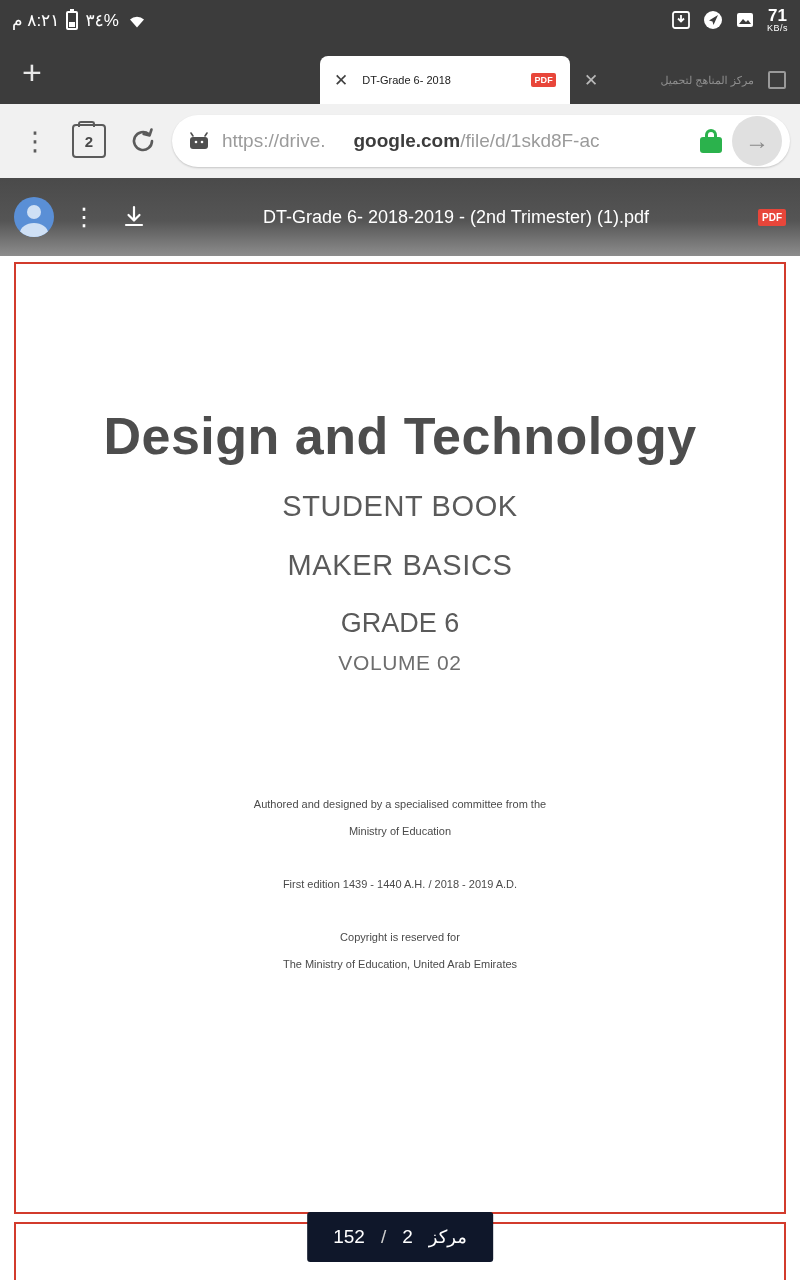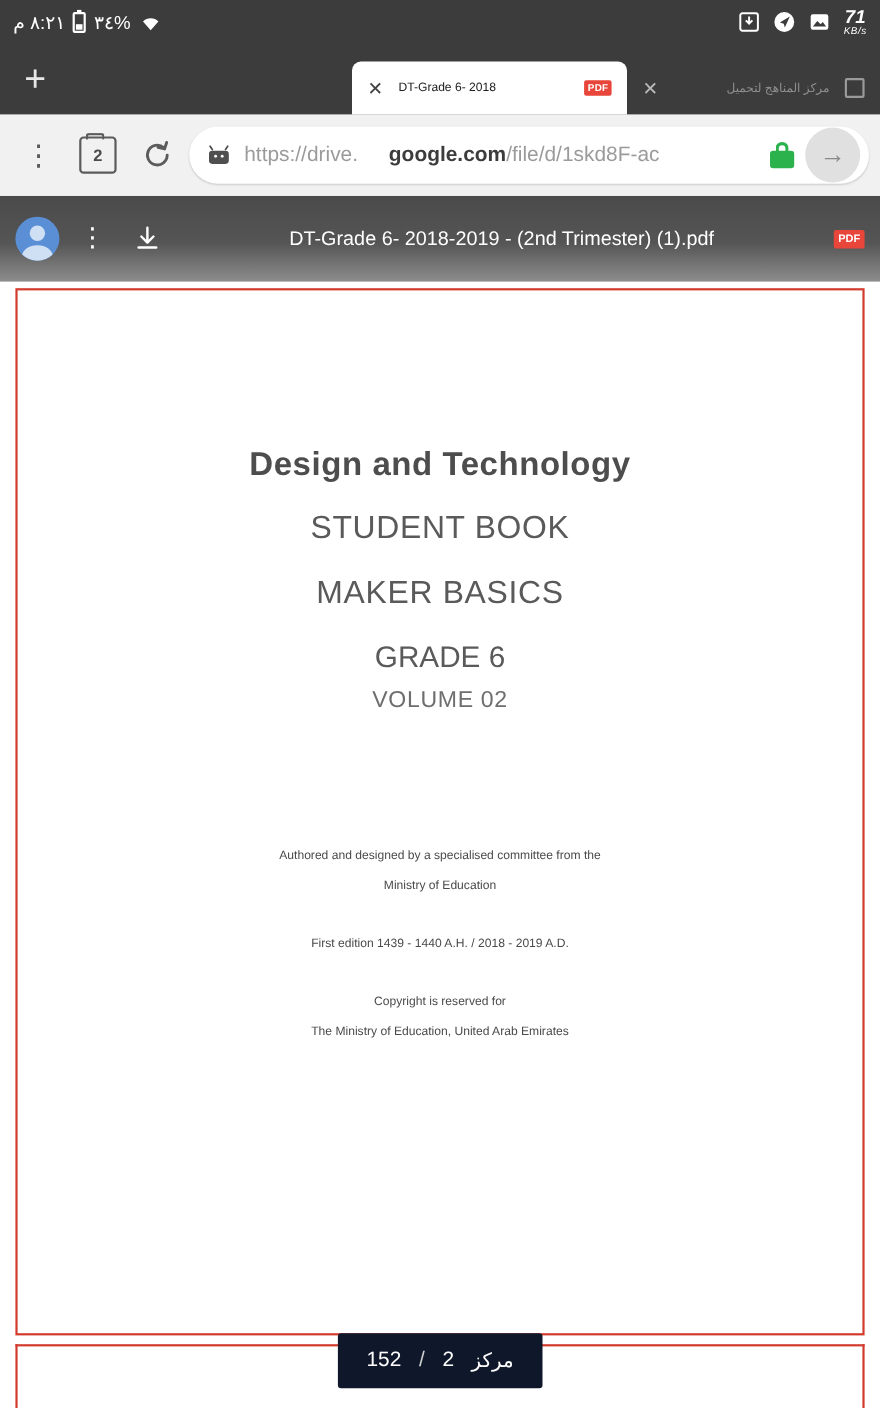--- a/index.html
+++ b/index.html
@@ -29,21 +29,21 @@
     position: relative; display: inline-block;
   }
   .battery-glyph::before {
     content: ""; position: absolute; top: -4px; left: 2px; width: 4px; height: 2px; background: #fff;
   }
   .battery-glyph::after {
     content: ""; position: absolute; left: 1px; right: 1px; bottom: 1px; height: 30%; background: #fff;
   }
   .wifi-glyph { font-size: 17px; }
   .icon-sq { width: 20px; height: 20px; display: inline-block; }
-  #net-speed { line-height: 1; text-align: center; font-style: italic; }
+  #net-speed { line-height: 1; text-align: center; }
   #net-speed .num { font-size: 17px; font-weight: bold; display: block; }
   #net-speed .unit { font-size: 9px; display: block; letter-spacing: .5px; }
 
   
   #tab-strip {
     height: 64px;
     background: #3c3c3c;
     display: flex;
     align-items: flex-end;
     position: relative;
@@ -192,21 +192,21 @@
     position: relative;
     overflow: hidden;
   }
   #cover {
     position: absolute; inset: 0;
     display: flex; flex-direction: column; align-items: center;
     color: #4a4a4a;
   }
   #cover-title {
     margin-top: 142px;
-    font-size: 30px; font-weight: bold; letter-spacing: .5px;
+    font-size: 52px; font-weight: bold; letter-spacing: .5px;
     color: #4d4d4d;
   }
   #cover-sub1 { margin-top: 26px; font-size: 29px; letter-spacing: .6px; color: #5a5a5a; }
   #cover-sub2 { margin-top: 24px; font-size: 29px; letter-spacing: .6px; color: #5a5a5a; }
   #cover-grade { margin-top: 26px; font-size: 27px; color: #5a5a5a; }
   #cover-volume { margin-top: 12px; font-size: 21px; color: #6e6e6e; letter-spacing: .6px; }
   #cover-credits {
     margin-top: 116px;
     text-align: center;
     font-size: 11px;

